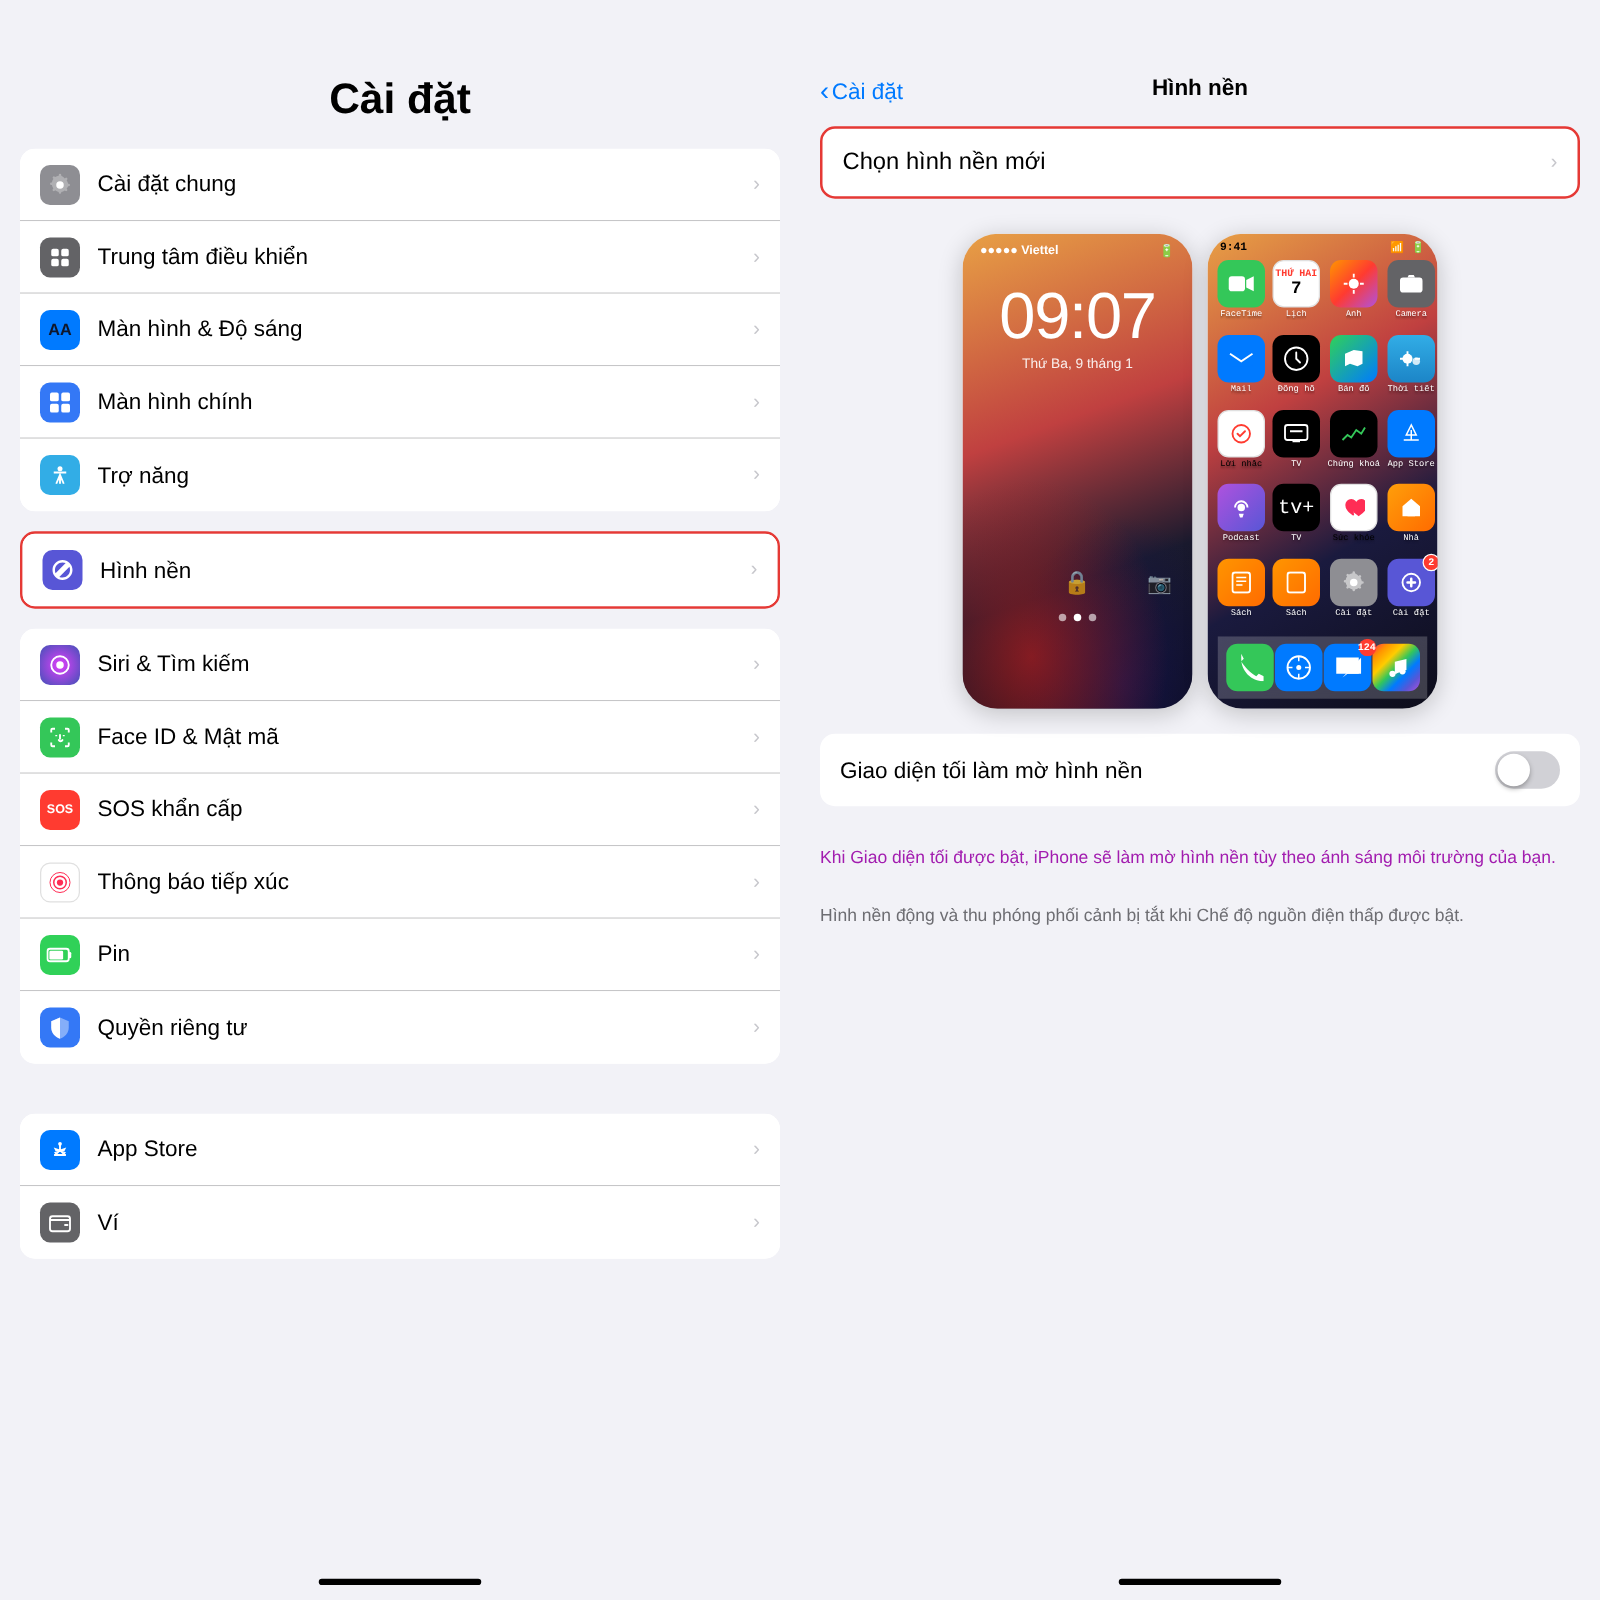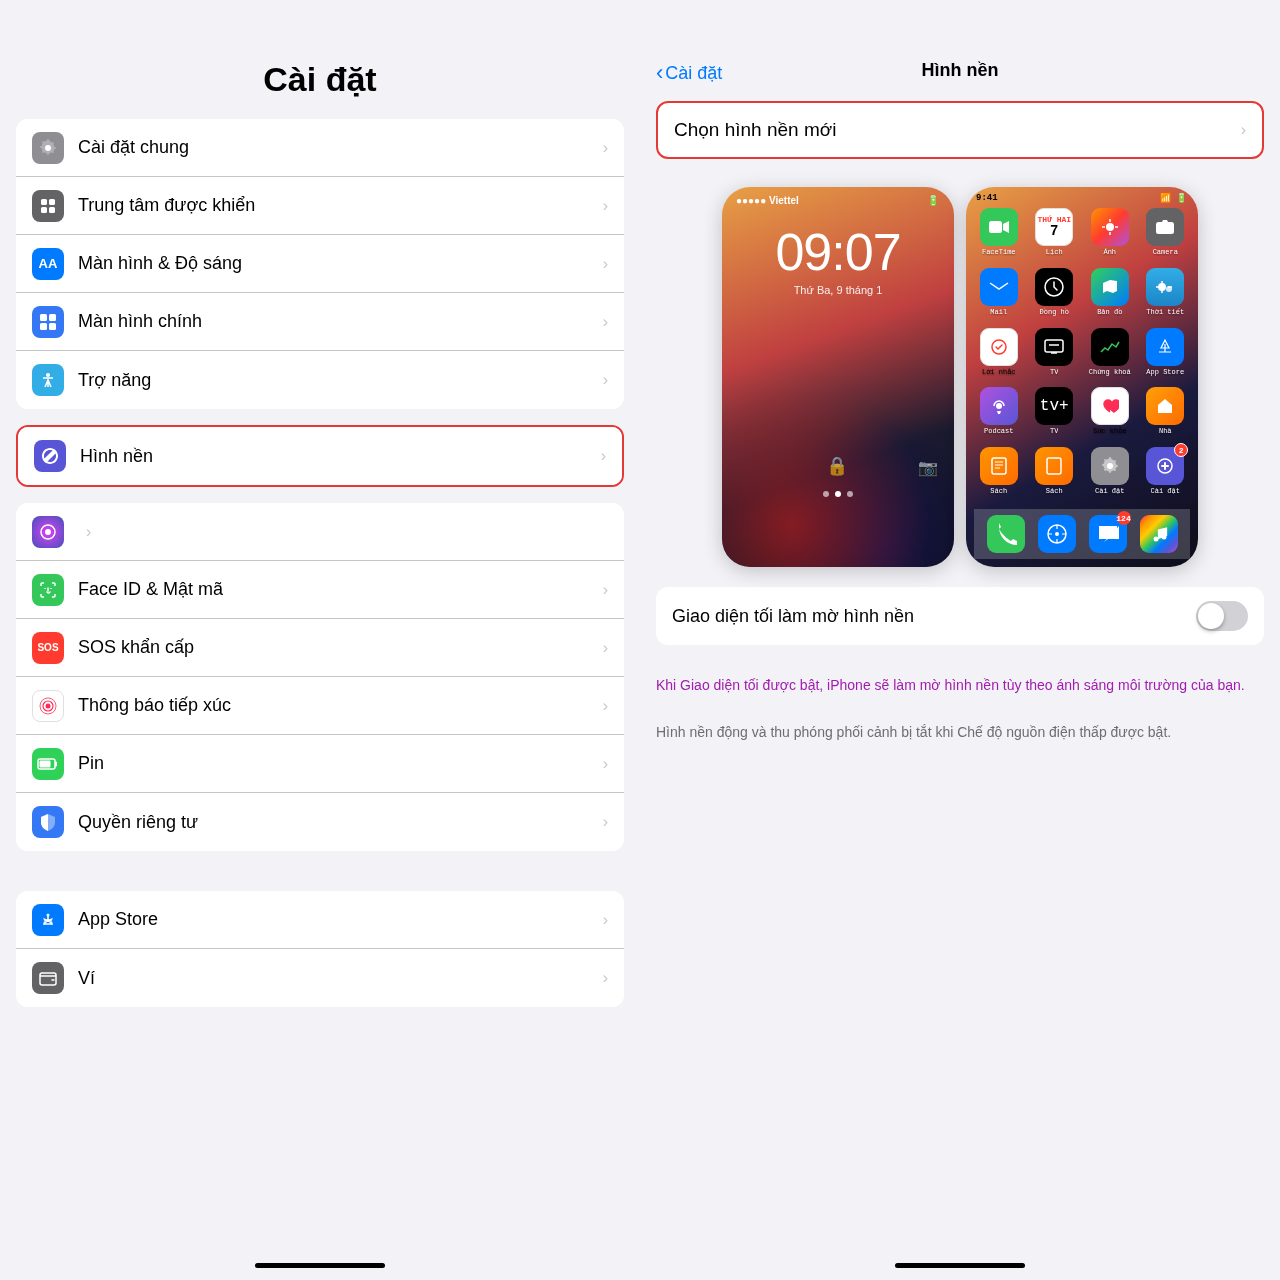--- a/index.html
+++ b/index.html
@@ -152,21 +152,21 @@
     }
 
     .wallpaper-preview {
       display: flex;
       gap: 12px;
       justify-content: center;
       margin: 0 16px 20px;
     }
 
     .phone-preview {
-      width: 232px;
+      width: 184px;
       height: 380px;
       border-radius: 28px;
       overflow: hidden;
       position: relative;
       box-shadow: 0 4px 20px rgba(0,0,0,0.2);
     }
 
     
     .lock-screen-bg {
       width: 100%;
@@ -449,25 +449,25 @@
     </div>
     <div class="settings-item">
       <div class="item-icon icon-gray2" style="font-size:14px;color:#fff;font-weight:700;">
         <svg width="20" height="20" viewBox="0 0 20 20" fill="white">
           <rect x="3" y="3" width="6" height="6" rx="1.5"></rect>
           <rect x="11" y="3" width="6" height="6" rx="1.5"></rect>
           <rect x="3" y="11" width="6" height="6" rx="1.5"></rect>
           <rect x="11" y="11" width="6" height="6" rx="1.5"></rect>
         </svg>
       </div>
-      <span class="item-label">Trung tâm được khiển</span>
-      <span class="chevron">›</span>
-    </div>
-    <div class="settings-item">
-      <div class="item-icon icon-blue" style="color:#ffffff;font-size:13px;font-weight:800;">AA</div>
+      <span class="item-label">Trung tâm điều khiển</span>
+      <span class="chevron">›</span>
+    </div>
+    <div class="settings-item">
+      <div class="item-icon icon-blue" style="color:#0f172a;font-size:13px;font-weight:800;">AA</div>
       <span class="item-label">Màn hình &amp; Độ sáng</span>
       <span class="chevron">›</span>
     </div>
     <div class="settings-item">
       <div class="item-icon icon-blue2">
         <svg width="20" height="20" viewBox="0 0 20 20" fill="white">
           <rect x="2" y="2" width="7" height="7" rx="1.5"></rect>
           <rect x="11" y="2" width="7" height="7" rx="1.5"></rect>
           <rect x="2" y="11" width="7" height="7" rx="1.5"></rect>
           <rect x="11" y="11" width="7" height="7" rx="1.5"></rect>
@@ -501,20 +501,21 @@
   </div>
 
   <div class="settings-list">
     <div class="settings-item">
       <div class="item-icon icon-gray" style="background: radial-gradient(circle, #e040fb, #3f51b5);">
         <svg width="18" height="18" viewBox="0 0 18 18" fill="white">
           <circle cx="9" cy="9" r="7" fill="none" stroke="white" stroke-width="1.5"></circle>
           <circle cx="9" cy="9" r="3"></circle>
         </svg>
       </div>
+      <span class="item-label">Siri &amp; Tìm kiếm</span>
       <span class="chevron">›</span>
     </div>
     <div class="settings-item">
       <div class="item-icon icon-green">
         <svg width="20" height="20" viewBox="0 0 20 20" fill="none" stroke="white" stroke-width="1.5">
           <path d="M3 6V4a1 1 0 011-1h2"></path>
           <path d="M17 6V4a1 1 0 00-1-1h-2"></path>
           <path d="M3 14v2a1 1 0 001 1h2"></path>
           <path d="M17 14v2a1 1 0 01-1 1h-2"></path>
           <path d="M7 8v1"></path>

